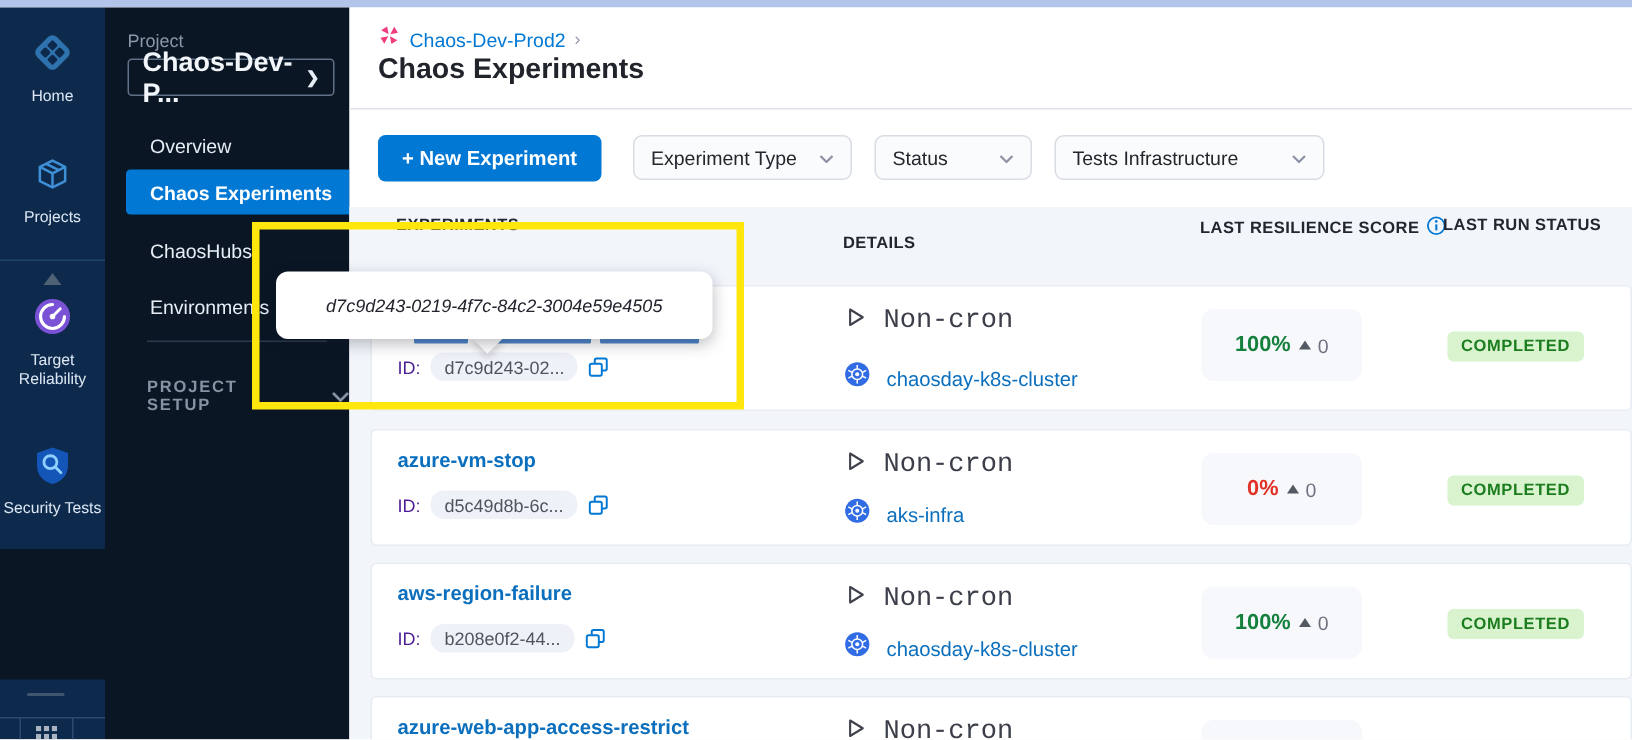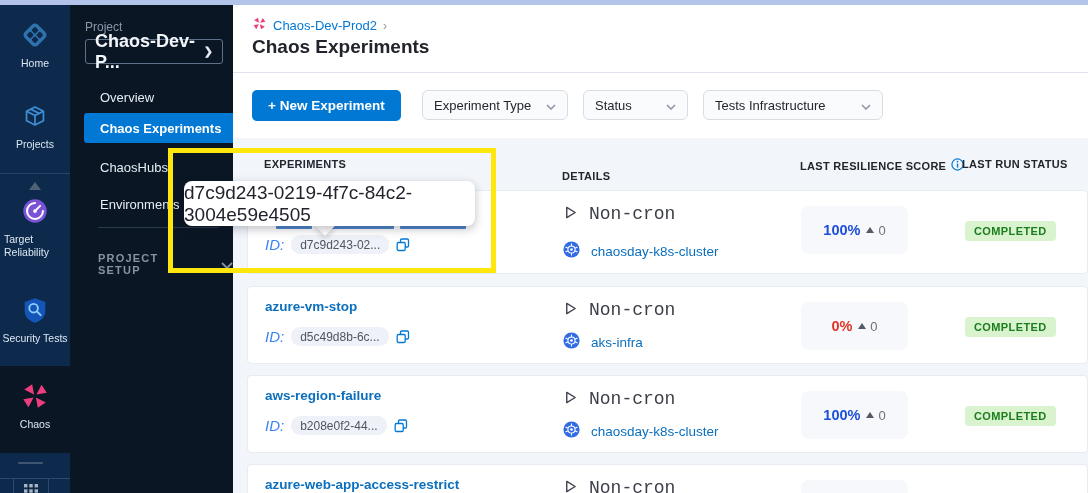--- a/index.html
+++ b/index.html
@@ -7,21 +7,21 @@
   .stage {
     position:relative; width:1088px; height:493px; overflow:hidden;
     font-family:"Liberation Sans", sans-serif; background:#fff;
   }
   
   .top-strip { position:absolute; left:0; top:0; width:1088px; height:5px; background:#b2c4e9; }
 
   
   .rail { position:absolute; left:0; top:5px; width:70px; height:488px; background:#0d2a4c; }
   .rail-item { position:absolute; left:0; width:70px; display:flex; flex-direction:column; align-items:center; gap:3px; cursor:pointer; }
-  .rail-item .lbl { color:#dde7f3; font-size:10.5px; text-align:left; line-height:1.25; }
+  .rail-item .lbl { color:#dde7f3; font-size:10.5px; text-align:center; line-height:1.25; }
   .rail-sel-bg { position:absolute; left:0; top:361px; width:70px; height:87px; background:#0a1624; }
   .rail-div { position:absolute; left:0; top:168px; width:70px; border-top:1px solid #23446b; }
   .rail-up { position:absolute; left:29px; top:177px; width:0; height:0; border-left:6px solid transparent; border-right:6px solid transparent; border-bottom:8px solid #4f6175; }
   .dock-top { position:absolute; left:0; top:473px; width:70px; border-top:1px solid #2c4a70; }
   .dock-v { position:absolute; top:473px; width:1px; height:15px; background:#2c4a70; }
   .dock-line { position:absolute; left:18px; top:457px; width:25px; height:2px; background:#3f5570; border-radius:2px; }
   .dock-grid { position:absolute; left:24px; top:479px; }
 
   
   .psb { position:absolute; left:70px; top:5px; width:163px; height:488px; background:#0a1624; }
@@ -50,58 +50,58 @@
     color:#fff; font-size:13.5px; font-weight:bold; font-family:"Liberation Sans",sans-serif; display:flex; align-items:center; gap:6px; cursor:pointer; }
   .select { position:absolute; top:85px; height:30px; background:#fafbfc; border:1px solid #d8dce3; border-radius:6px;
     display:flex; align-items:center; justify-content:space-between; padding:0 11px; cursor:pointer; }
   .select .t { color:#23262d; font-size:13px; }
   .sel-et { left:189px; width:146px; }
   .sel-st { left:350px; width:105px; }
   .sel-ti { left:470px; width:180px; }
 
   
   .table { position:absolute; left:0; top:133px; width:855px; height:355px; background:#f2f6fb; }
-  .thead { position:absolute; top:20px; font-size:11px; font-weight:bold; color:#24262f; letter-spacing:.3px; }
+  .thead { position:absolute; top:6px; font-size:11px; font-weight:bold; color:#24262f; letter-spacing:.3px; }
   .th-exp { left:31px; } .th-det { left:329px;margin-top:12px; }
   .th-score { left:567px; display:flex; align-items:center; gap:5px; }
   .th-status { left:729px; }
 
   .card { position:absolute; left:14px; width:841px; height:78px; background:#fff; border:1px solid #e7ecf2; border-radius:4px; }
   .card.tall { height:84px; }
   .c1 { top:52px; } .c2 { top:148px; } .c3 { top:237px; } .c4 { top:326px; }
 
   .exp-name { position:absolute; left:17px; top:12px; color:#0b6fbd; font-size:13.5px; font-weight:bold; text-decoration:none; cursor:pointer; }
   .id-line { position:absolute; left:17px; top:40px; display:flex; align-items:center; gap:7px; }
   .card.tall .id-line { top:44px; }
-  .id-label { color:#3b82f6; font-size:15px;font-style:italic; }
+  .id-label { color:#4c1d95; font-size:12px; }
   .id-pill { background:#eef1f7; border-radius:9px; padding:2.5px 9px; color:#51545f; font-size:12px; }
   .copy { cursor:pointer; display:flex; }
 
   .det-line { position:absolute; left:315px; display:flex; align-items:center; gap:11px; }
   .det-1 { top:13px; } .det-2 { top:45px; }
   .card.tall .det-2 { top:50px; }
   .det-sched { color:#3c3e49; font-size:18px;font-family:Liberation Mono, monospace; }
   .det-infra { color:#0b6fbd; font-size:13.5px; text-decoration:none; cursor:pointer;text-align:right; }
 
   .score-box { position:absolute; left:553px; top:15px; width:107px; height:48px; background:#f7f8fb; border-radius:8px;
     display:flex; align-items:center; justify-content:center; gap:6px; }
   .score { font-size:14.5px; font-weight:bold; }
-  .score.green { color:#1d4ed8; } .score.red { color:#e03226; }
+  .score.green { color:#15803d; } .score.red { color:#e03226; }
   .delta { display:flex; align-items:center; gap:4px; color:#6d7180; font-size:13px; }
   .delta-tri { width:0; height:0; border-left:4.5px solid transparent; border-right:4.5px solid transparent; border-bottom:6px solid #545a63; }
 
   .badge { position:absolute; left:717px; top:30px; background:#d9f3cf; color:#1c7d1f; font-size:11px; font-weight:bold;
     letter-spacing:.4px; padding:4px 9px; border-radius:4px; }
 
   
   .frag { position:absolute; height:4px; background:#4e86c8; border-radius:1px; z-index:30; }
   .hl-rect { position:absolute; left:168px; top:148px; width:328px; height:125px; border:5px solid #ffe70d; z-index:40; pointer-events:none; }
   .tooltip { position:absolute; left:184px; top:181px; width:291px; height:45px; background:#fff; border-radius:8px;
     box-shadow:0 3px 10px rgba(20,20,40,.28); z-index:50; display:flex; align-items:center; justify-content:center;
-    font-size:19px; color:#23232e; }
+    font-size:12px; color:#23232e;font-style:italic; }
   .tooltip-caret { position:absolute; left:318px; top:219px; width:14px; height:14px; background:#fff; transform:rotate(45deg);
     box-shadow:2px 2px 5px rgba(20,20,40,.18); z-index:49; }
 </style>
 </head>
 <body>
 
 <div class="stage">
   <div class="top-strip"></div>
 
   <nav class="rail">
@@ -153,31 +153,20 @@
       <span>
         <svg width="30" height="30" viewBox="0 0 32 32">
             <path d="M16 3.5 L27 7.5 V16.5 C27 23.5 22.3 27.6 16 29.5 C9.7 27.6 5 23.5 5 16.5 V7.5 Z" fill="#1455b8"></path>
             <circle cx="14.5" cy="14" r="4.6" fill="none" stroke="#8fd0ff" stroke-width="2"></circle>
             <path d="M18 17.5 L22 21.5" stroke="#8fd0ff" stroke-width="2" stroke-linecap="round"></path>
           </svg>
       </span>
       <span class="lbl">Security Tests</span>
     </div>
 
-    <div class="rail-item" style="top:376px">
-      <span>
-        <svg width="30" height="30" viewBox="0 0 32 32" fill="#ee3d7f">
-            <path d="M15 14.5 L4.5 9 L13 3.5 Z"></path>
-            <path d="M17.5 14.5 L23 4 L28.5 12.5 Z"></path>
-            <path d="M17 17.5 L27.5 23 L19 28.5 Z"></path>
-            <path d="M14.5 17.5 L9 28 L3.5 19.5 Z"></path>
-          </svg>
-      </span>
-      <span class="lbl">Chaos</span>
-    </div>
 
     <div class="dock-line"></div>
     <div class="dock-top"></div>
     <div class="dock-v" style="left:13px"></div>
     <div class="dock-v" style="left:48px"></div>
     <div class="dock-grid">
       <svg width="14" height="14" viewBox="0 0 14 14" fill="#a9b3c2">
           <rect x="0" y="0" width="3.4" height="3.4"></rect>
           <rect x="5.3" y="0" width="3.4" height="3.4"></rect>
           <rect x="10.6" y="0" width="3.4" height="3.4"></rect>

